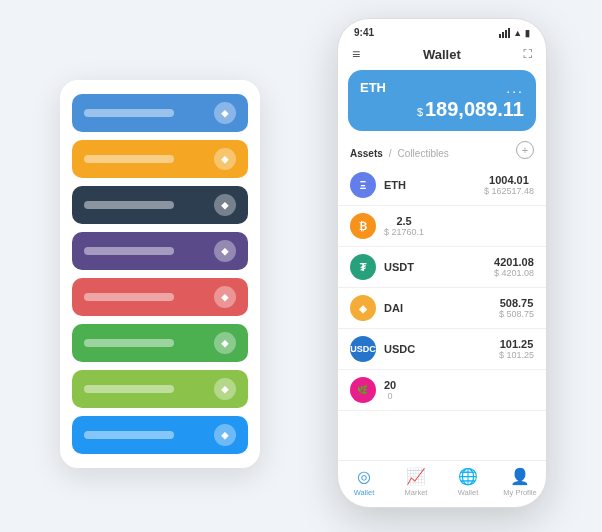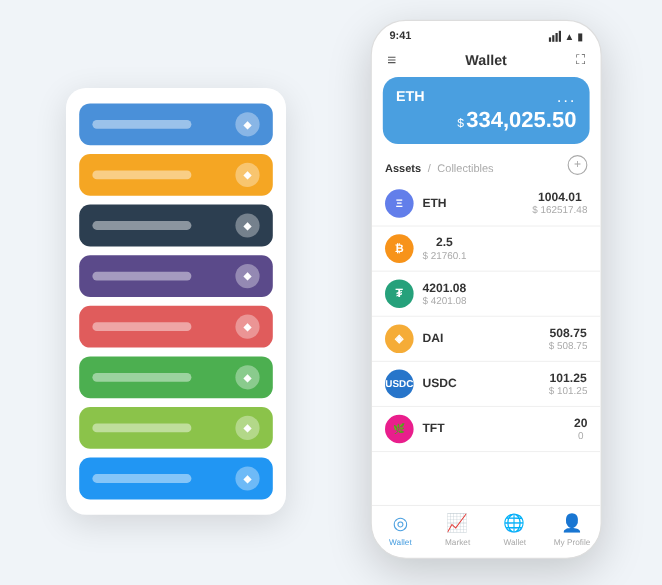--- a/index.html
+++ b/index.html
@@ -375,21 +375,21 @@
     <span class="header-title">Wallet</span>
     <span class="expand-icon">⛶</span>
   </div>
 
   <div class="wallet-card">
     <div class="wallet-card-header">
       <span class="wallet-label">ETH</span>
       <span class="wallet-dots">...</span>
     </div>
     <div class="wallet-balance">
-      <span class="wallet-balance-dollar">$</span><span>334,025.50</span>
+      <span class="wallet-balance-dollar">$</span><span>189,089.11</span>
     </div>
   </div>
 
   <div class="assets-header">
     <div class="assets-tabs">
       <span class="assets-tab-active">Assets</span>
       <span class="assets-tab-sep">/</span>
       <span class="assets-tab-inactive">Collectibles</span>
     </div>
     <div class="assets-add">+</div>
@@ -409,20 +409,21 @@
     <div class="asset-row">
       <div class="asset-icon asset-icon-imbtc">₿</div>
       <div class="asset-amounts">
         <div class="asset-amount-main">2.5</div>
         <div class="asset-amount-usd">$ 21760.1</div>
       </div>
     </div>
 
     <div class="asset-row">
       <div class="asset-icon asset-icon-usdt" style="font-size:11px;">₮</div>
+      <span class="asset-name">USDT</span>
       <div class="asset-amounts">
         <div class="asset-amount-main">4201.08</div>
         <div class="asset-amount-usd">$ 4201.08</div>
       </div>
     </div>
 
     <div class="asset-row">
       <div class="asset-icon asset-icon-dai">◈</div>
       <span class="asset-name">DAI</span>
       <div class="asset-amounts">
@@ -435,21 +436,20 @@
       <div class="asset-icon asset-icon-usdc" style="font-size:9px;">USDC</div>
       <span class="asset-name">USDC</span>
       <div class="asset-amounts">
         <div class="asset-amount-main">101.25</div>
         <div class="asset-amount-usd">$ 101.25</div>
       </div>
     </div>
 
     <div class="asset-row">
       <div class="asset-icon asset-icon-tft" style="font-size:9px; background:#E91E8C;">🌿</div>
-      <span class="asset-name">TFT</span>
       <div class="asset-amounts">
         <div class="asset-amount-main">20</div>
         <div class="asset-amount-usd">0</div>
       </div>
     </div>
 
   </div>
 
   <div class="bottom-nav">
     <div class="nav-item">

